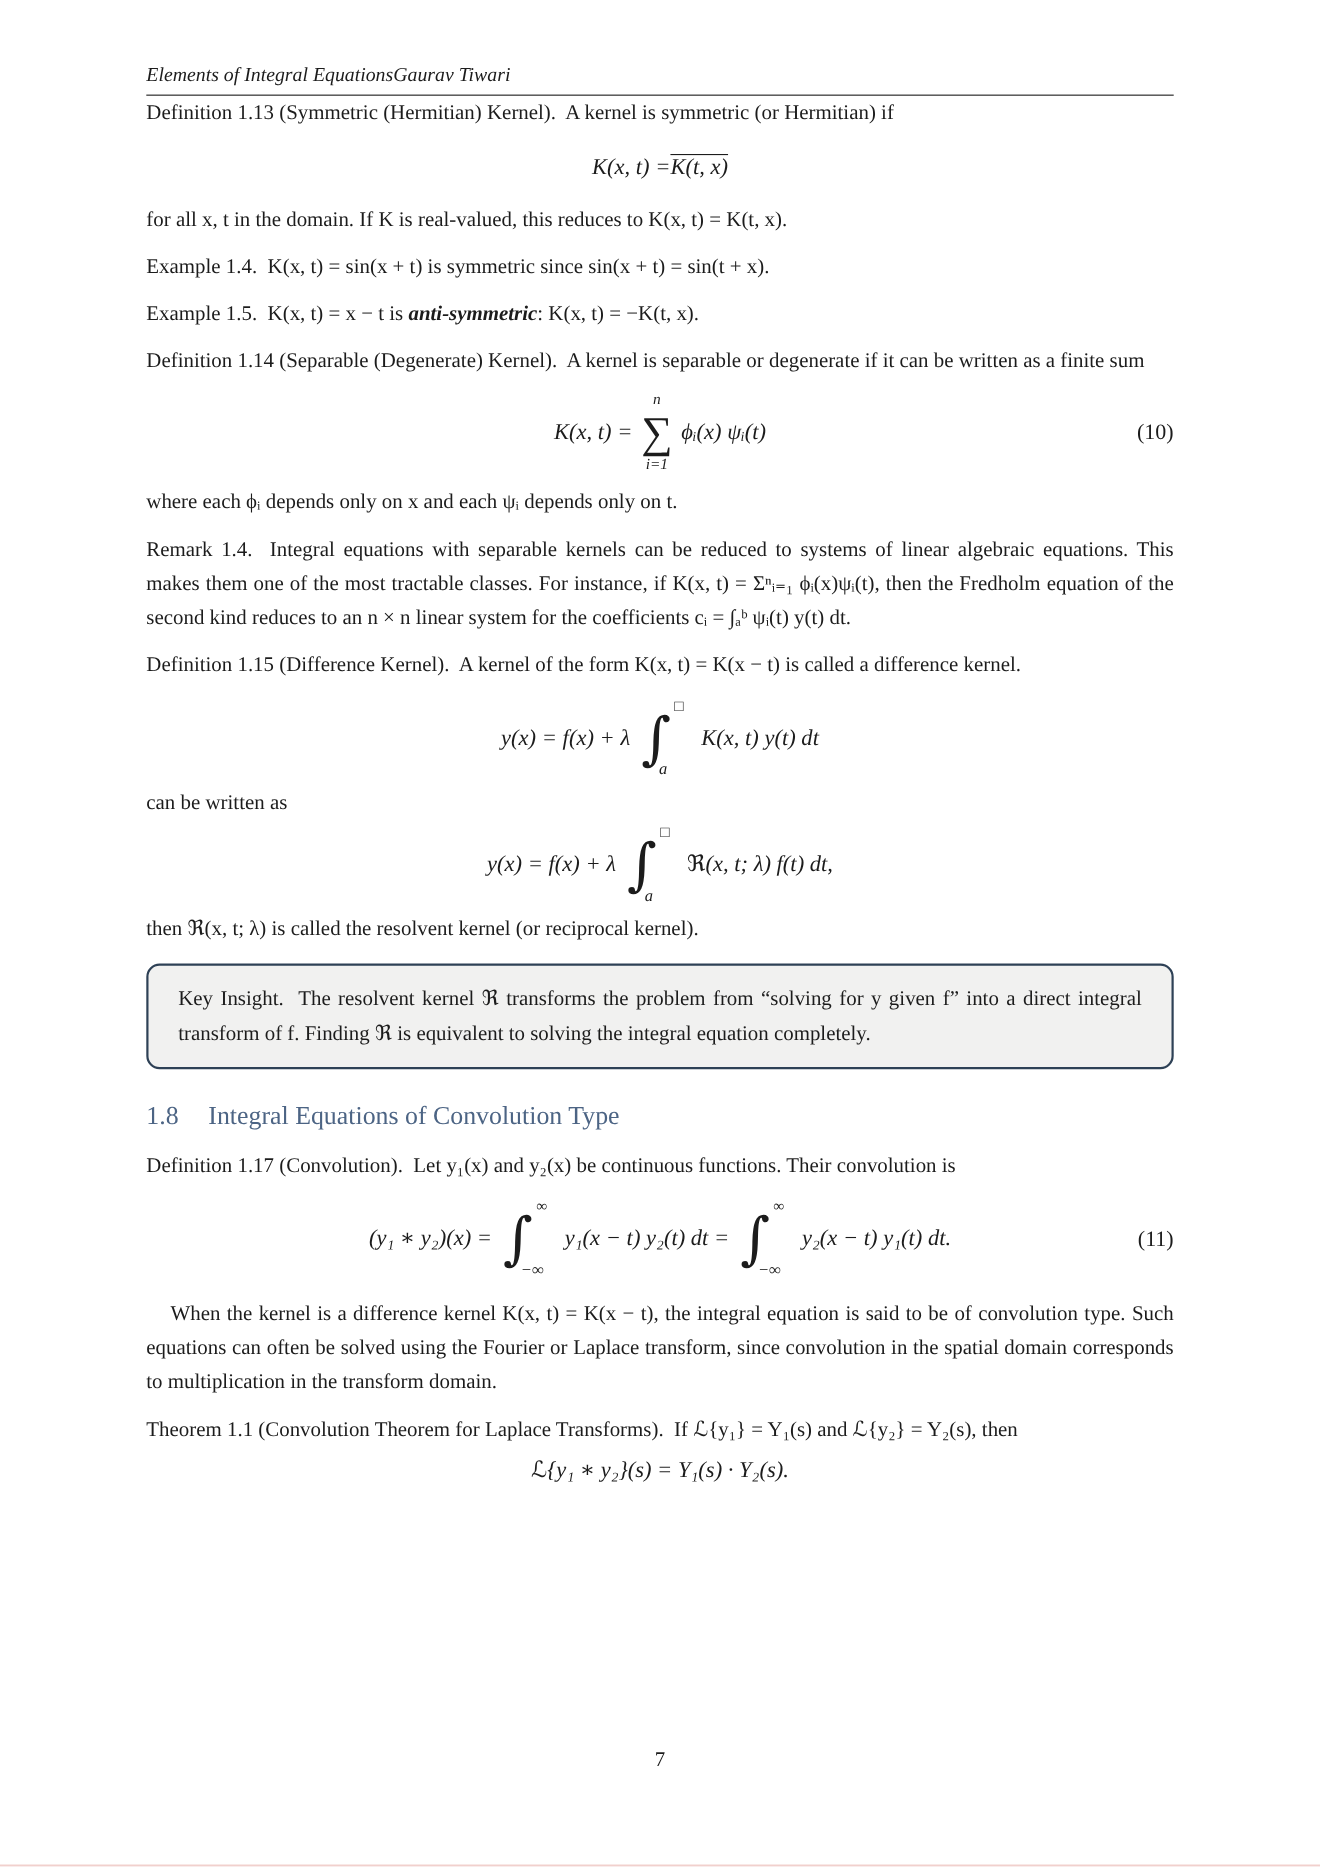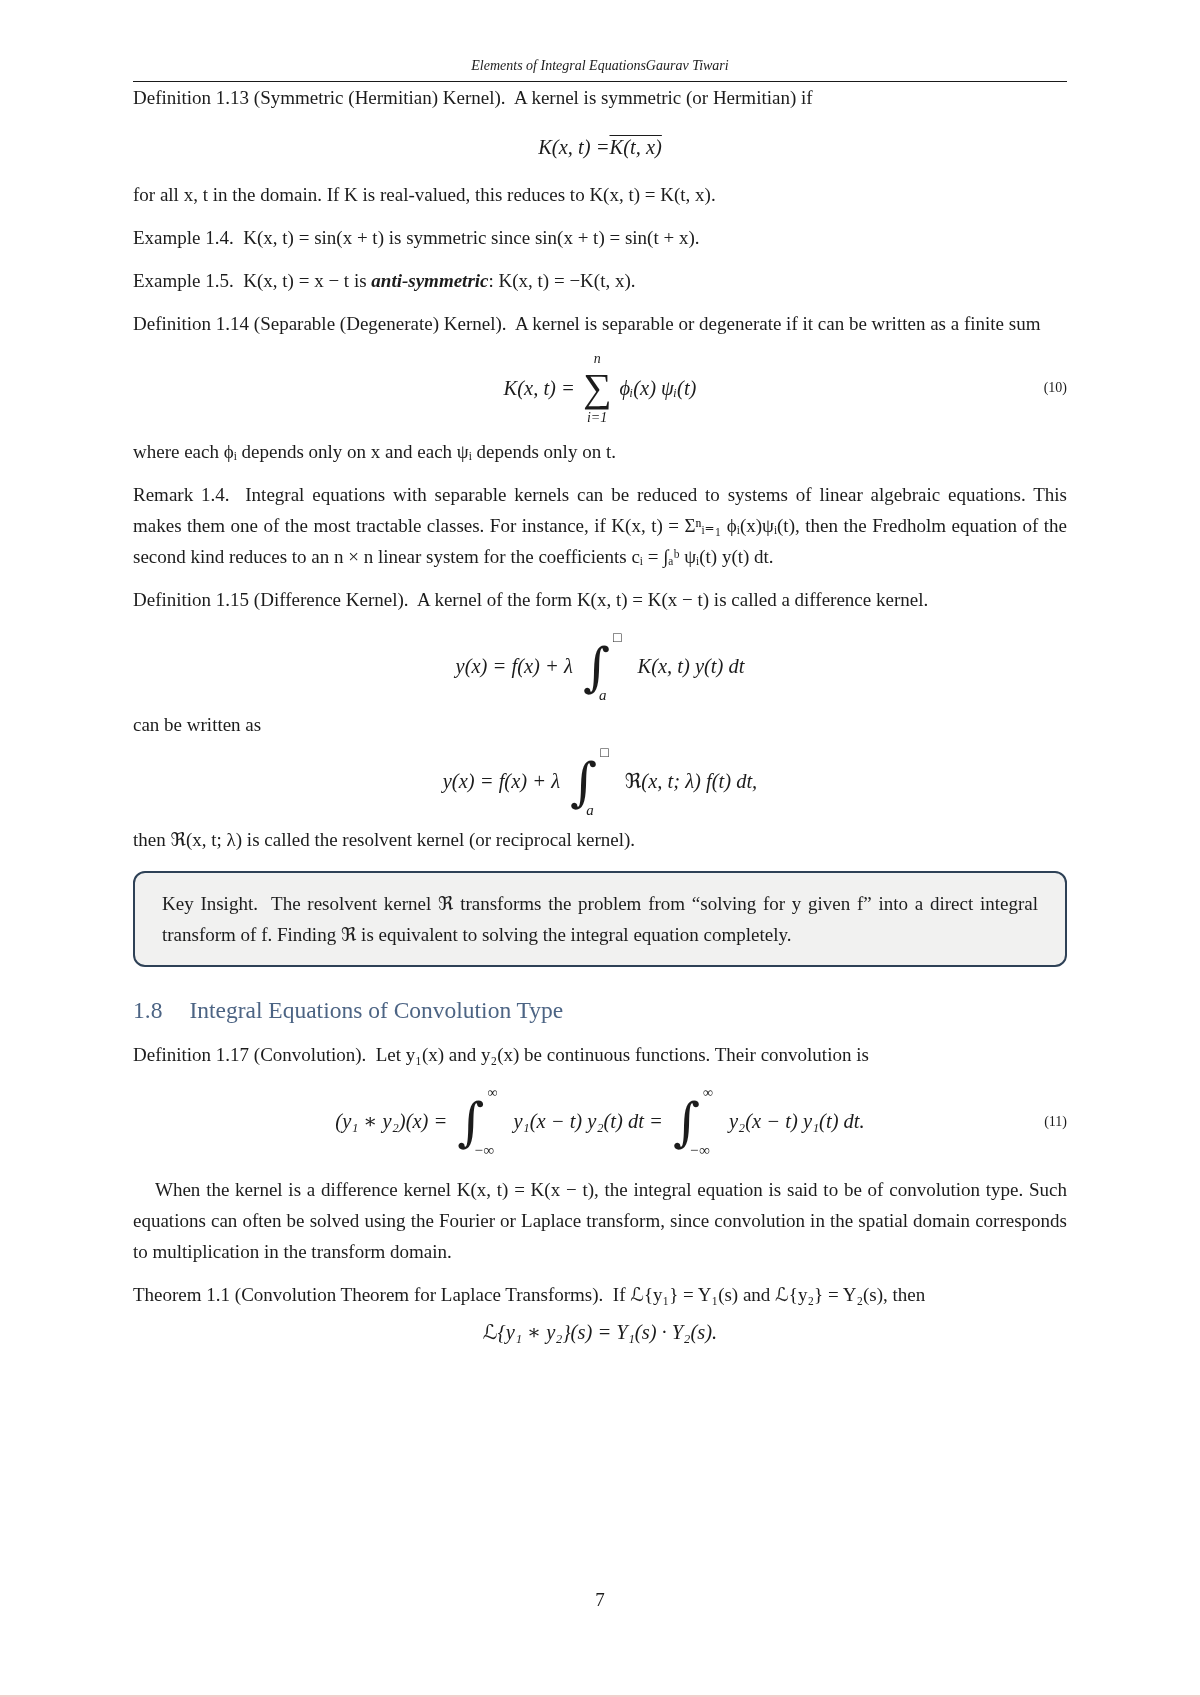--- a/index.html
+++ b/index.html
@@ -6,35 +6,35 @@
   .page {
     position:relative; width:1200px; height:1697px; background:#ffffff;
     font-family:"Liberation Serif","DejaVu Serif","DejaVu Sans",serif;
     color:#1c1c1c; overflow:hidden;
   }
   .page::after { content:""; position:absolute; left:0; right:0; bottom:0; height:2px;
     background:rgba(214,120,112,0.35); }
   .content { position:absolute; left:133px; top:0; width:934px; }
 
   
-  .hdr { display:flex; justify-content:center; align-items:baseline;
+  .hdr { display:flex; justify-content:flex-start; align-items:baseline;
     padding-top:58px; padding-bottom:7px; border-bottom:1.6px solid #1a1a1a;
-    font-style:italic; font-size:14px; }
+    font-style:italic; font-size:18px; }
 
   
   p.body { font-size:19px; line-height:31px; text-align:justify; margin:0 0 12px 0; }
   .first-para { margin-top:44px; }
   .indent { text-indent:22px; }
   .em { font-style:italic;font-weight:bold; }
 
   
   .disp { position:relative; display:flex; justify-content:center; align-items:center;
     font-style:italic; font-size:20.5px; line-height:1.3; }
   .disp .eqnum { position:absolute; right:0; top:50%; transform:translateY(-50%);
-    font-style:normal; font-size:14px; }
+    font-style:normal; font-size:20px; }
   .ol { text-decoration:overline; text-decoration-thickness:1.4px; }
 
   #eq-sym  { margin:14px 0 12px; min-height:40px; }
   #eq-10   { margin:4px 0 10px;  min-height:74px; }
   #eq-res1 { margin:4px 0 2px;   min-height:78px; }
   #eq-res2 { margin:0 0 2px;     min-height:76px; }
   #eq-11   { margin:8px 0 12px;  min-height:78px; }
   #eq-lap  { margin:2px 0 0;     min-height:34px; }
 
   

